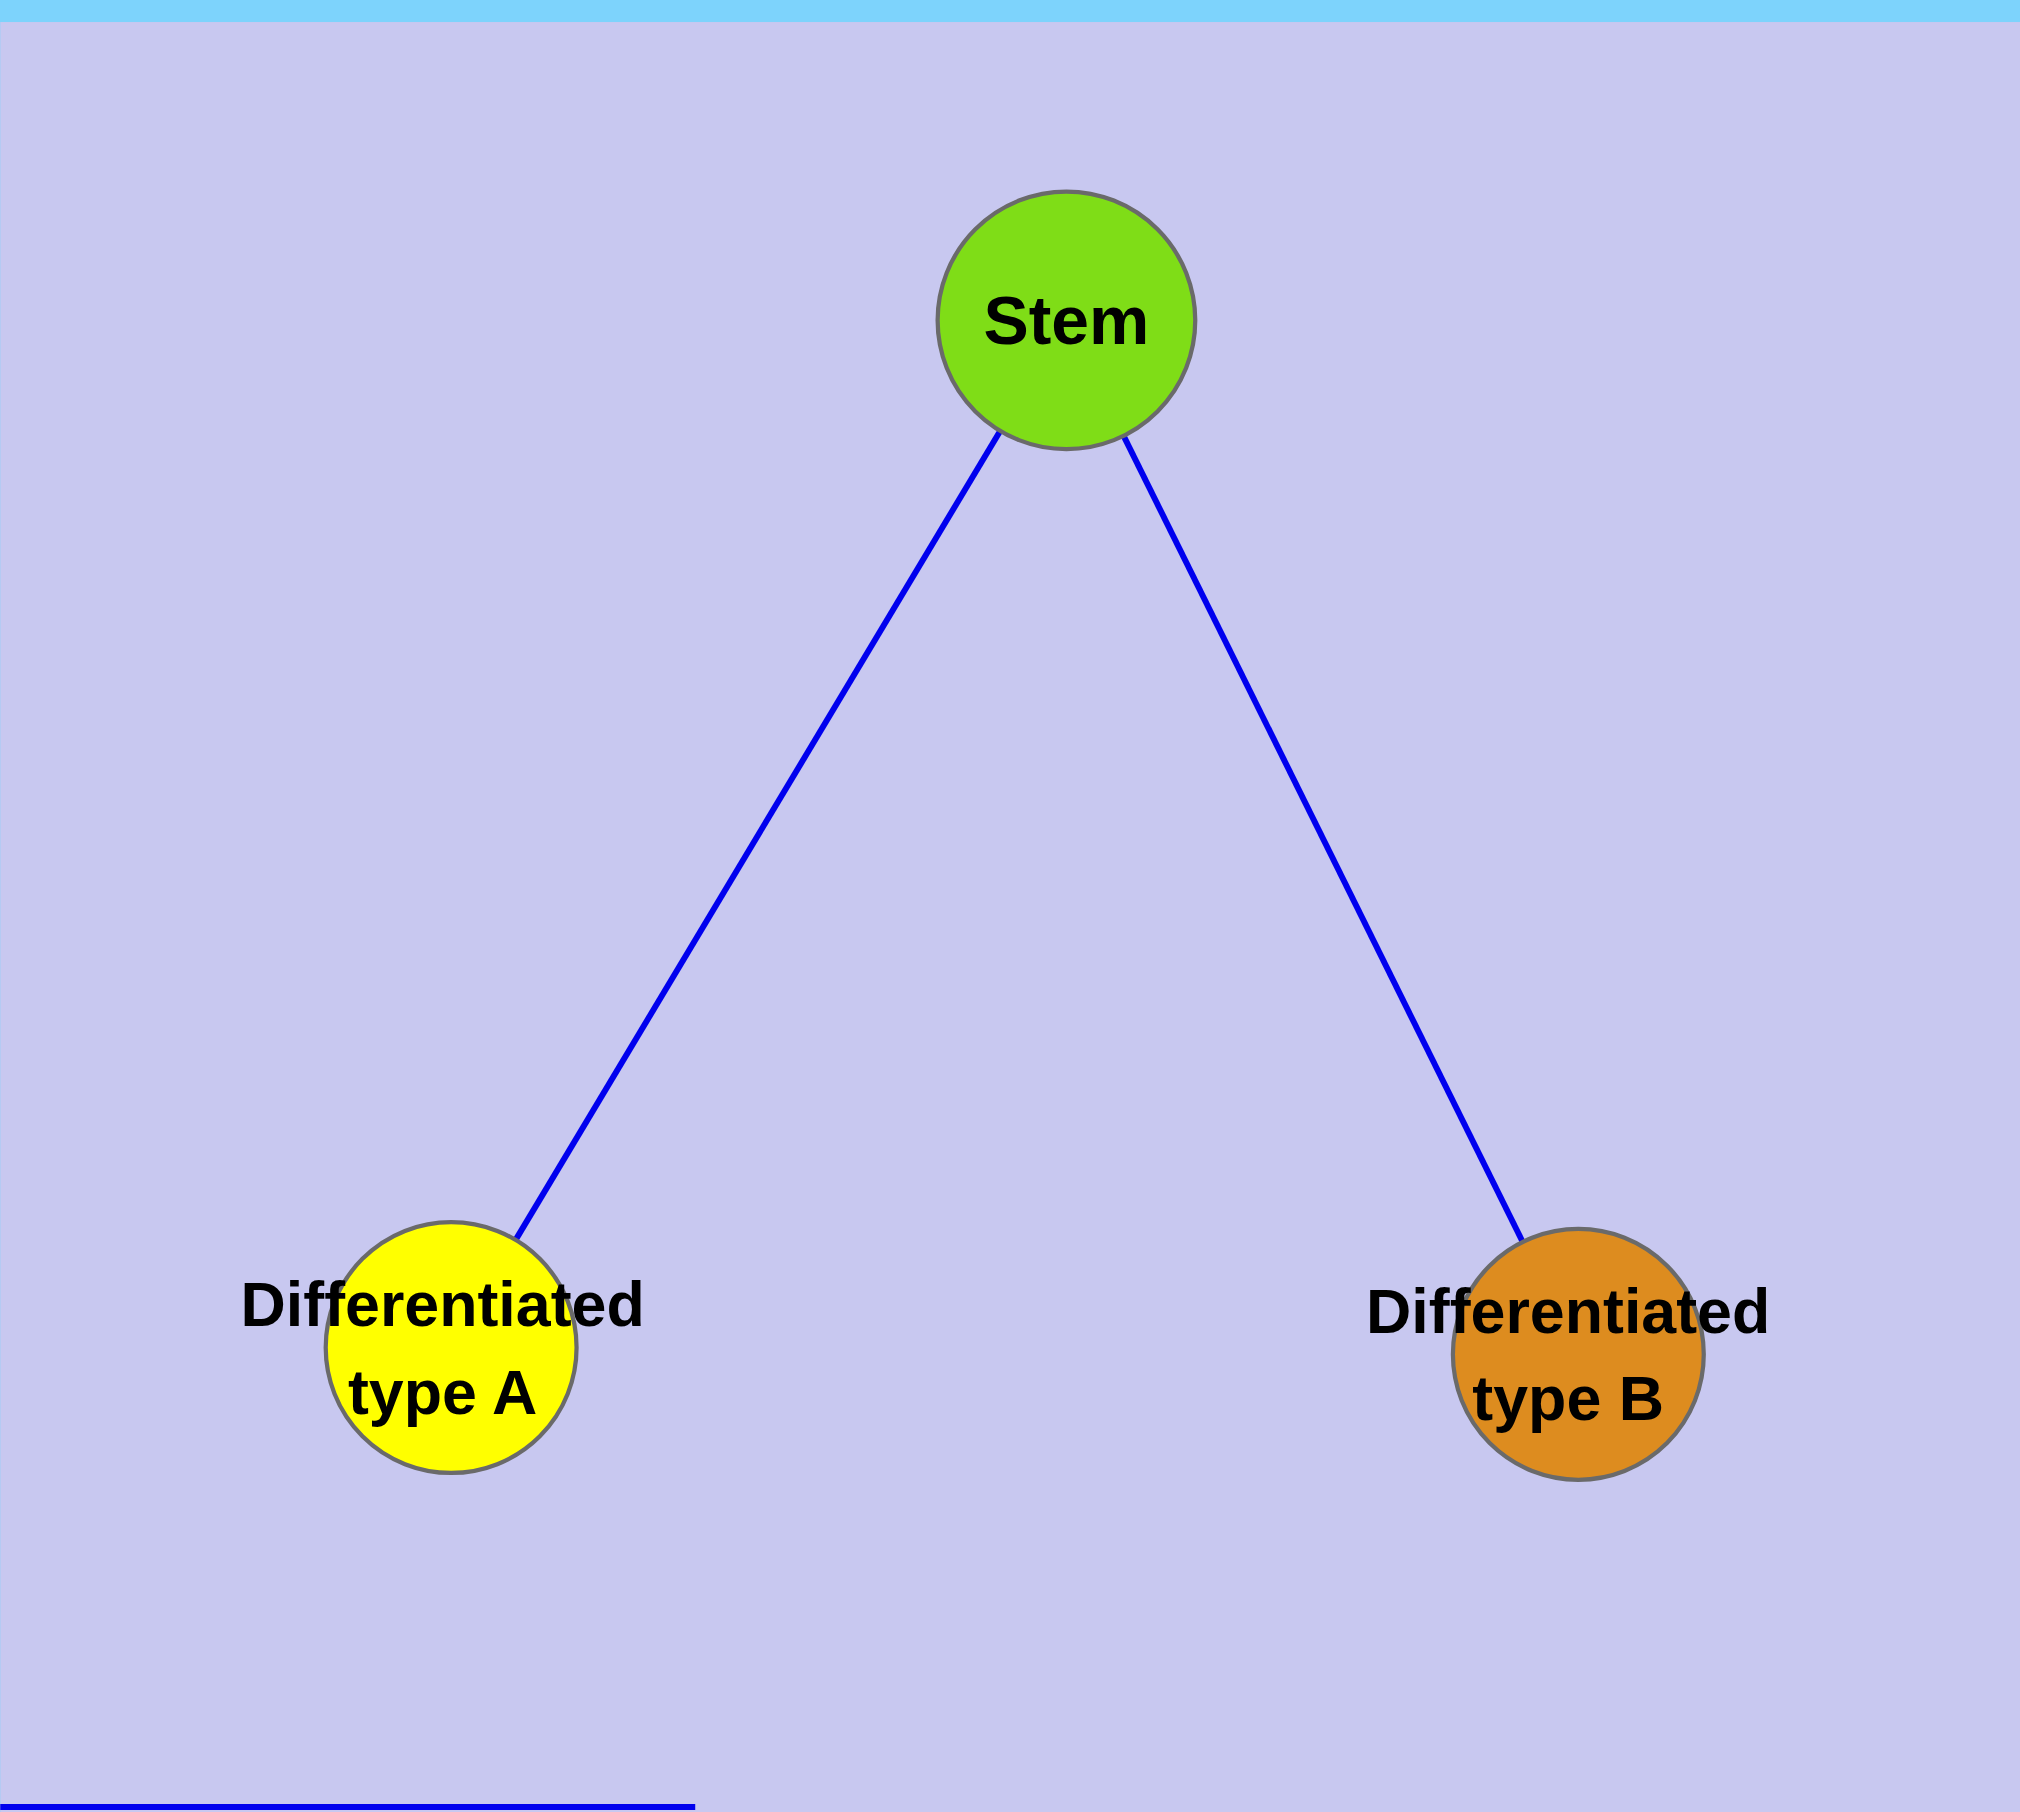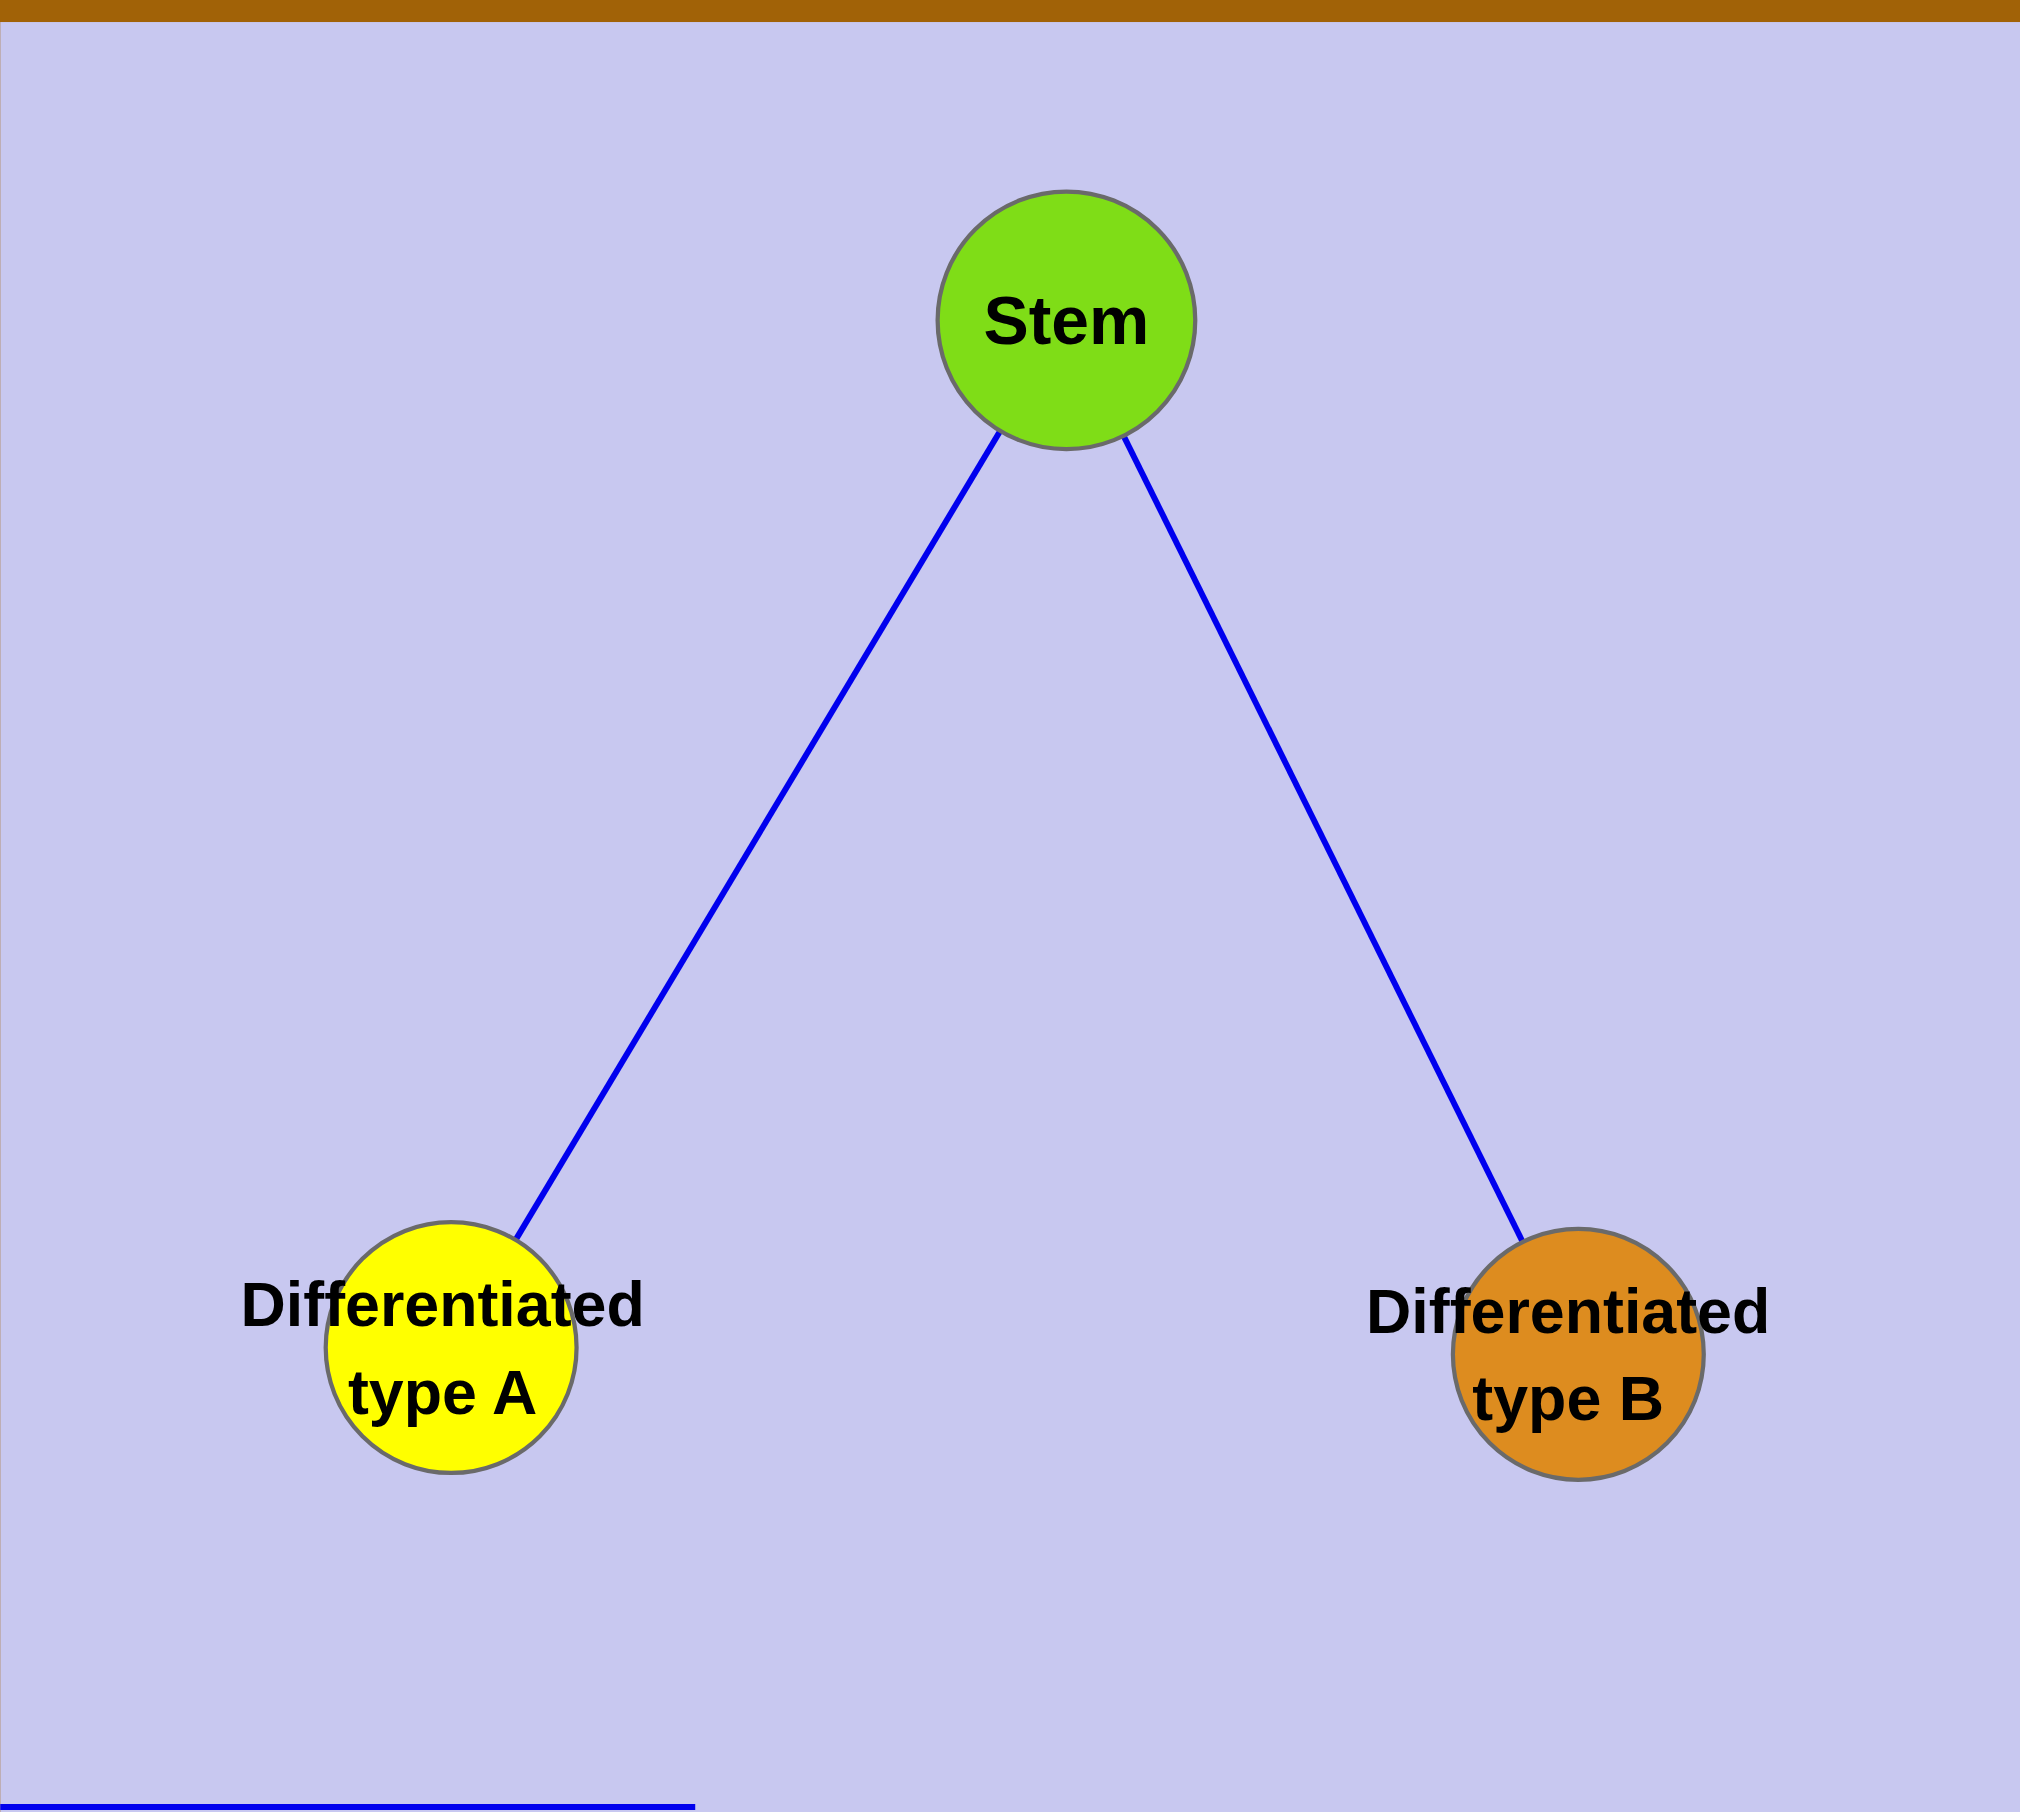--- a/index.html
+++ b/index.html
@@ -4,21 +4,21 @@
 <style>
   html, body {
     margin: 0;
     padding: 0;
     background: #ffffff;
   }
   .canvas {
     position: relative;
     width: 2021px;
     height: 1812px;
-    background: #a16207;
+    background: #7dd3fc;
     overflow: hidden;
     font-family: "Liberation Sans", sans-serif;
   }
   svg.scene {
     position: absolute;
     left: 0;
     top: 0;
     width: 2021px;
     height: 1812px;
     display: block;

